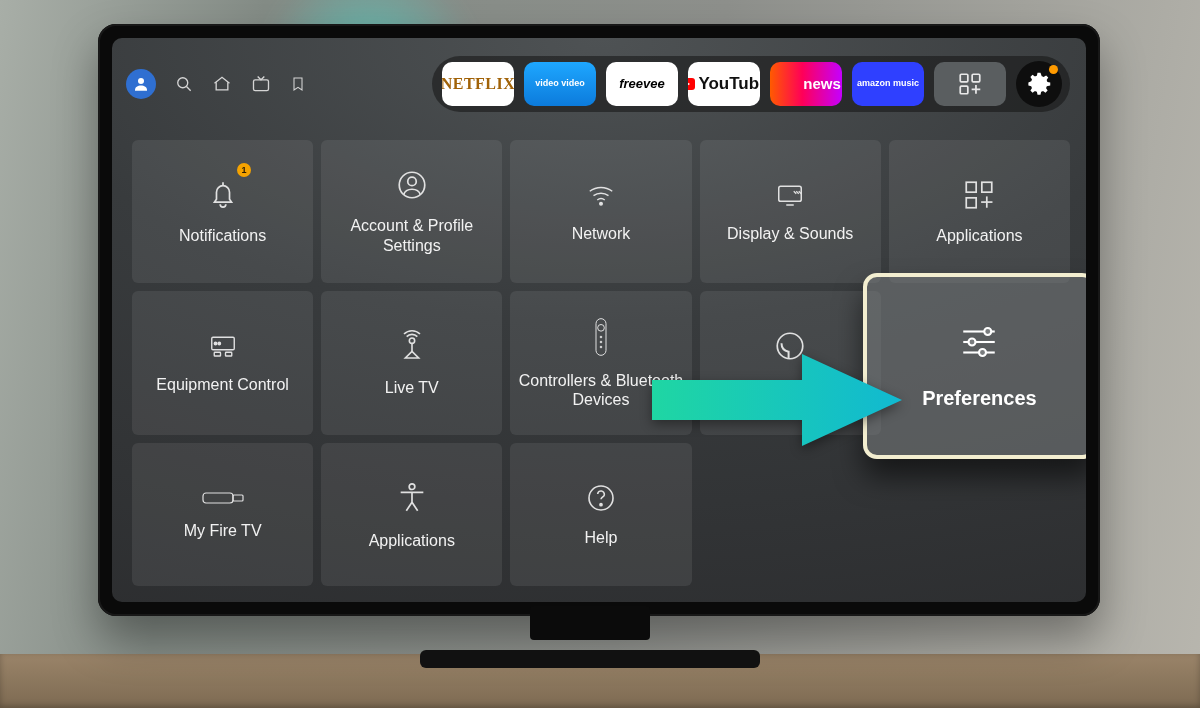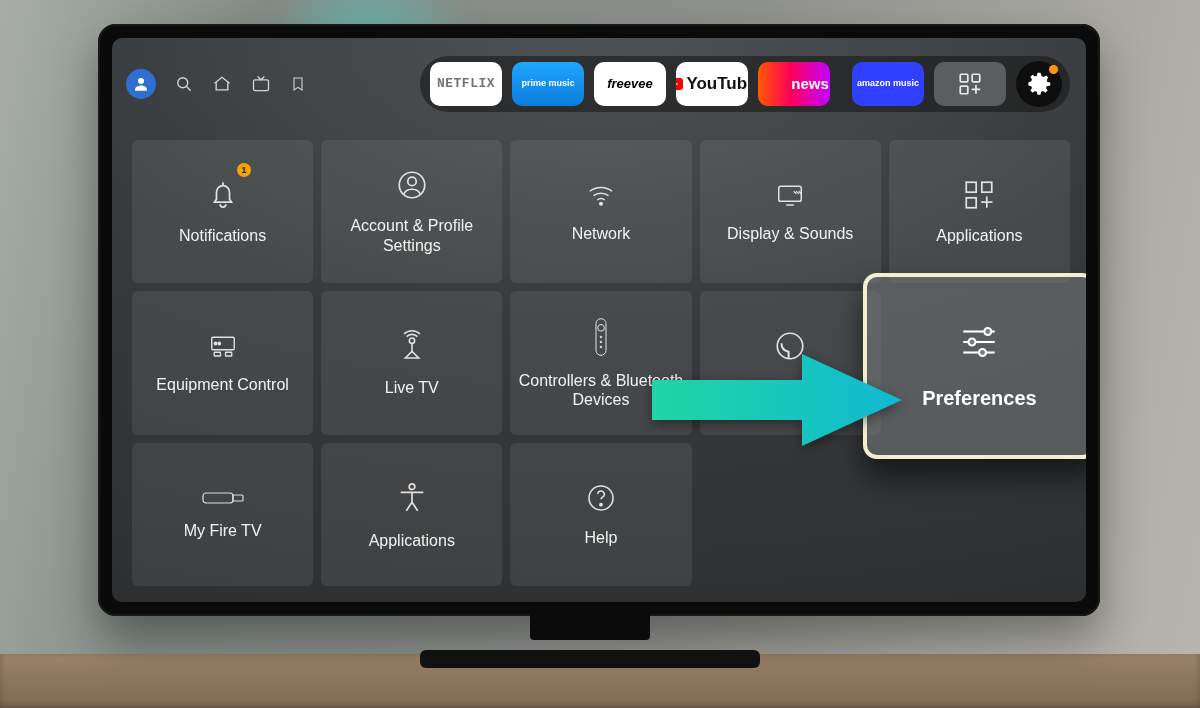--- a/index.html
+++ b/index.html
@@ -89,29 +89,29 @@
     border-radius: 30px;
     padding: 6px 8px 6px 10px;
   }
   .app-tile {
     width: 72px; height: 44px; border-radius: 10px;
     display:flex; align-items:center; justify-content:center;
     font-size: 12px; font-weight: 700; color:#fff;
     text-align:center; line-height:1.05;
     overflow:hidden;
   }
-  .app-netflix { background:#fff; color:#737373; font-family: Liberation Mono, monospace; letter-spacing:.5px; font-size:13px; }
+  .app-netflix { background:#fff; color:#a16207; font-family: Liberation Serif, serif; letter-spacing:.5px; font-size:16px; }
   .app-prime   { background:linear-gradient(#1ea7ff,#0c7bdc); font-size:9px; font-weight:600; }
   .app-freevee { background:#fff; color:#000000; font-style:italic; font-size:13px; }
   .app-youtube { background:#fff; color:#111; font-size:17px; }
   .app-youtube .yt { display:inline-flex; align-items:center; gap:3px; }
   .app-youtube .play { width:16px;height:12px;background:#f00;border-radius:3px; position:relative;}
   .app-youtube .play::after{content:"";position:absolute;left:5px;top:2px;border-left:6px solid #fff;border-top:4px solid transparent;border-bottom:4px solid transparent;}
   .app-news { background: linear-gradient(90deg,#ff5a00 0%,#ff0058 45%,#c400ff 100%); font-size:15px; text-transform:lowercase;padding-left:32px; }
-  .app-music { background:#2f40ff; font-size:9px; font-weight:600;margin-left:12px; }
+  .app-music { background:#2f40ff; font-size:9px; font-weight:600; }
   .app-more { background:#5a5e60; }
   .app-more svg { display:block; }
   .gear-btn {
     width: 46px; height: 46px; border-radius: 50%;
     background:#0e0e0e;
     display:flex; align-items:center; justify-content:center;
     position:relative;
   }
   .gear-btn svg { display:block; }
   .indicator {
@@ -213,21 +213,21 @@
         </div>
         <div class="nav-icon">
           <svg width="16" height="20" viewBox="0 0 24 24" fill="none" stroke="#d5d5d5" stroke-width="1.6">
               <path d="M6 3h12v18l-6-4-6 4z"></path>
             </svg>
         </div>
       </div>
 
       <div class="app-strip">
         <div class="app-tile app-netflix">NETFLIX</div>
-        <div class="app-tile app-prime">prime music</div>
+        <div class="app-tile app-prime">video video</div>
         <div class="app-tile app-freevee">freevee</div>
         <div class="app-tile app-youtube">
           <span class="yt">
               <span class="play"></span>
               <span>YouTube</span>
             </span>
         </div>
         <div class="app-tile app-news">news</div>
         <div class="app-tile app-music">amazon music</div>
         <div class="app-tile app-more">

